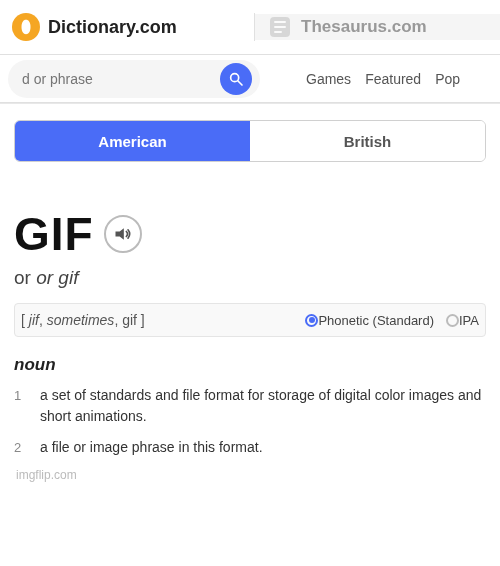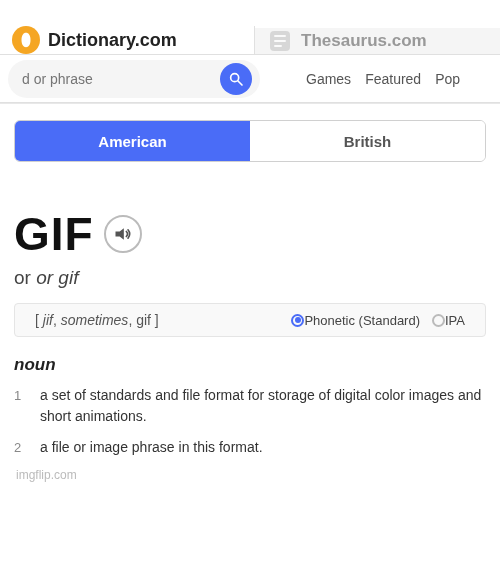--- a/index.html
+++ b/index.html
@@ -9,21 +9,21 @@
       width: 500px;
       min-height: 566px;
       overflow-x: hidden;
       font-size: 14px;
       color: #333;
     }
 
     
     .header {
       display: flex;
-      align-items: flex-end;
+      align-items: center;
       height: 55px;
       border-bottom: 1px solid #e0e0e0;
     }
     .logo-section {
       display: flex;
       align-items: center;
       padding: 0 12px;
       width: 255px;
       background: #fff;
       border-right: 1px solid #e0e0e0;
@@ -198,21 +198,21 @@
 
     
     .pronunciation-row {
       display: flex;
       align-items: center;
       justify-content: space-between;
       margin-bottom: 18px;
       background: #f9f9f9;
       border: 1px solid #e5e5e5;
       border-radius: 4px;
-      padding: 8px 20px;
+      padding: 8px 6px;
     }
     .pron-text {
       font-size: 14px;
       color: #555;
     }
     .pron-text em { font-style: italic; }
     .pron-options {
       display: flex;
       align-items: center;
       gap: 12px;

